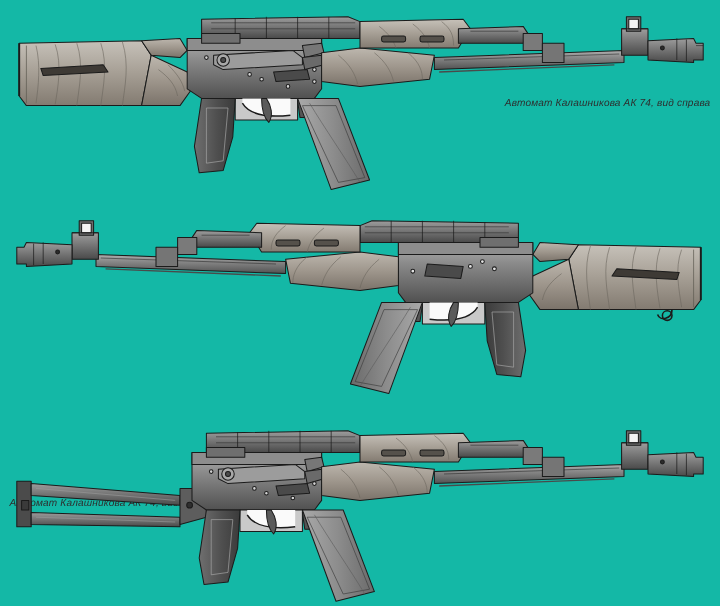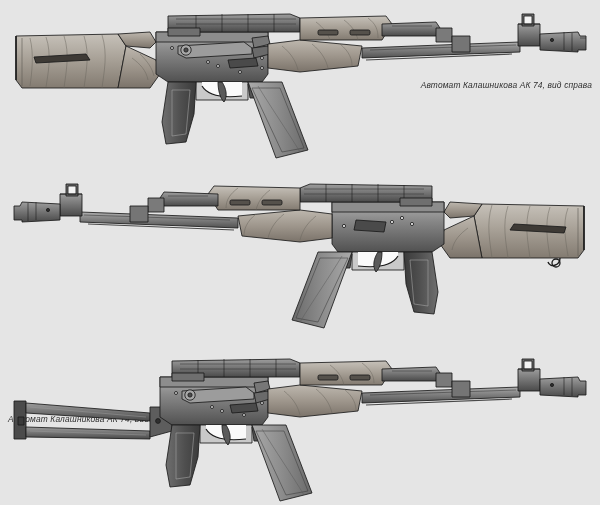--- a/index.html
+++ b/index.html
@@ -4,21 +4,21 @@
 <style>
   html, body {
     margin: 0;
     padding: 0;
     background: #ffffff;
   }
   #page {
     position: relative;
     width: 600px;
     height: 505px;
-    background: #e5e5e5;
+    background: #14b8a6;
     overflow: hidden;
     font-family: "Liberation Sans", sans-serif;
   }
   .figure {
     position: absolute;
     left: 0;
     width: 600px;
   }
   #figure-1 { top: 0px;   height: 160px; }
   #figure-2 { top: 160px; height: 175px; }

